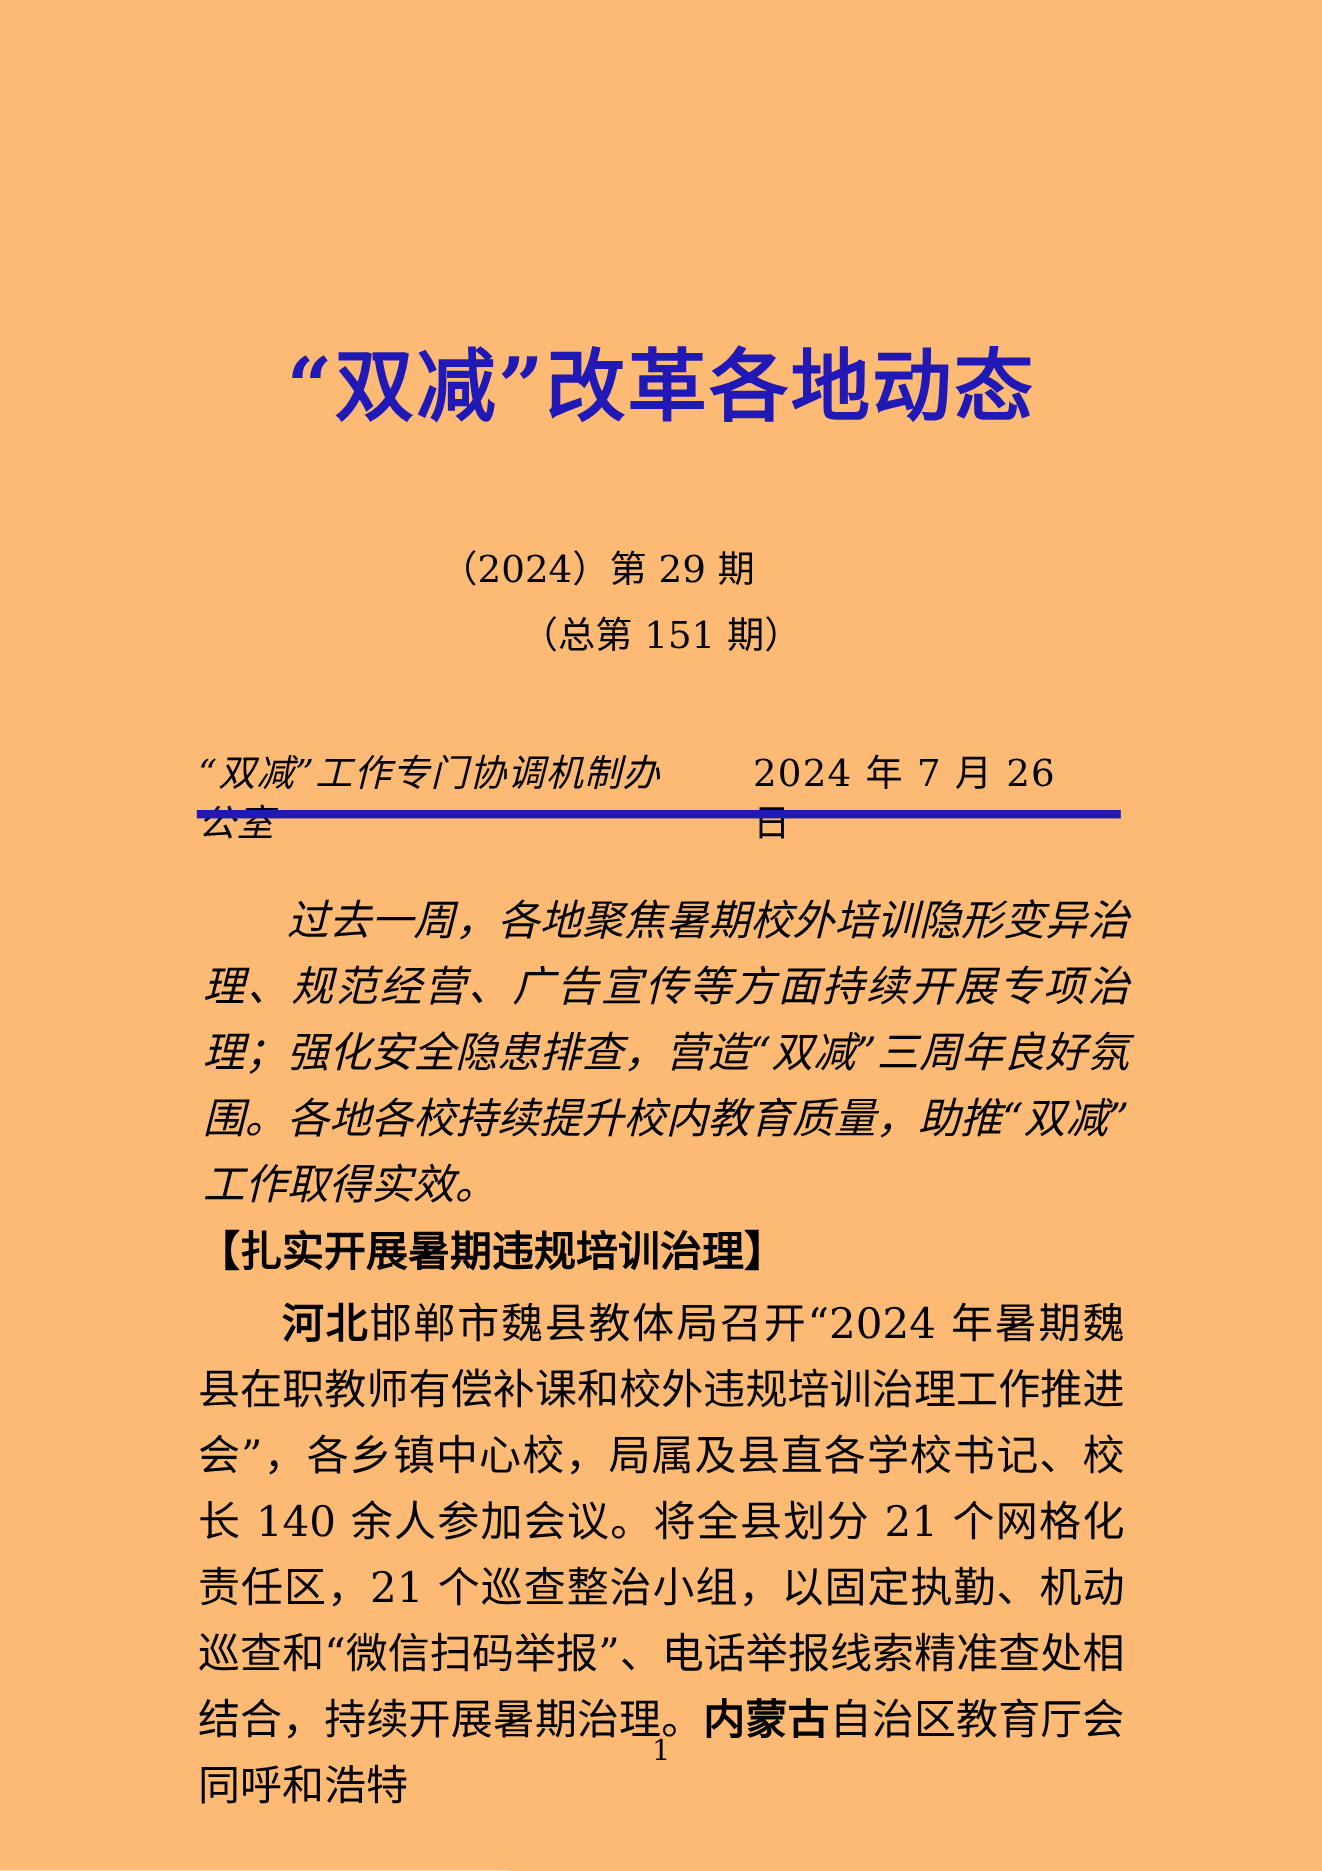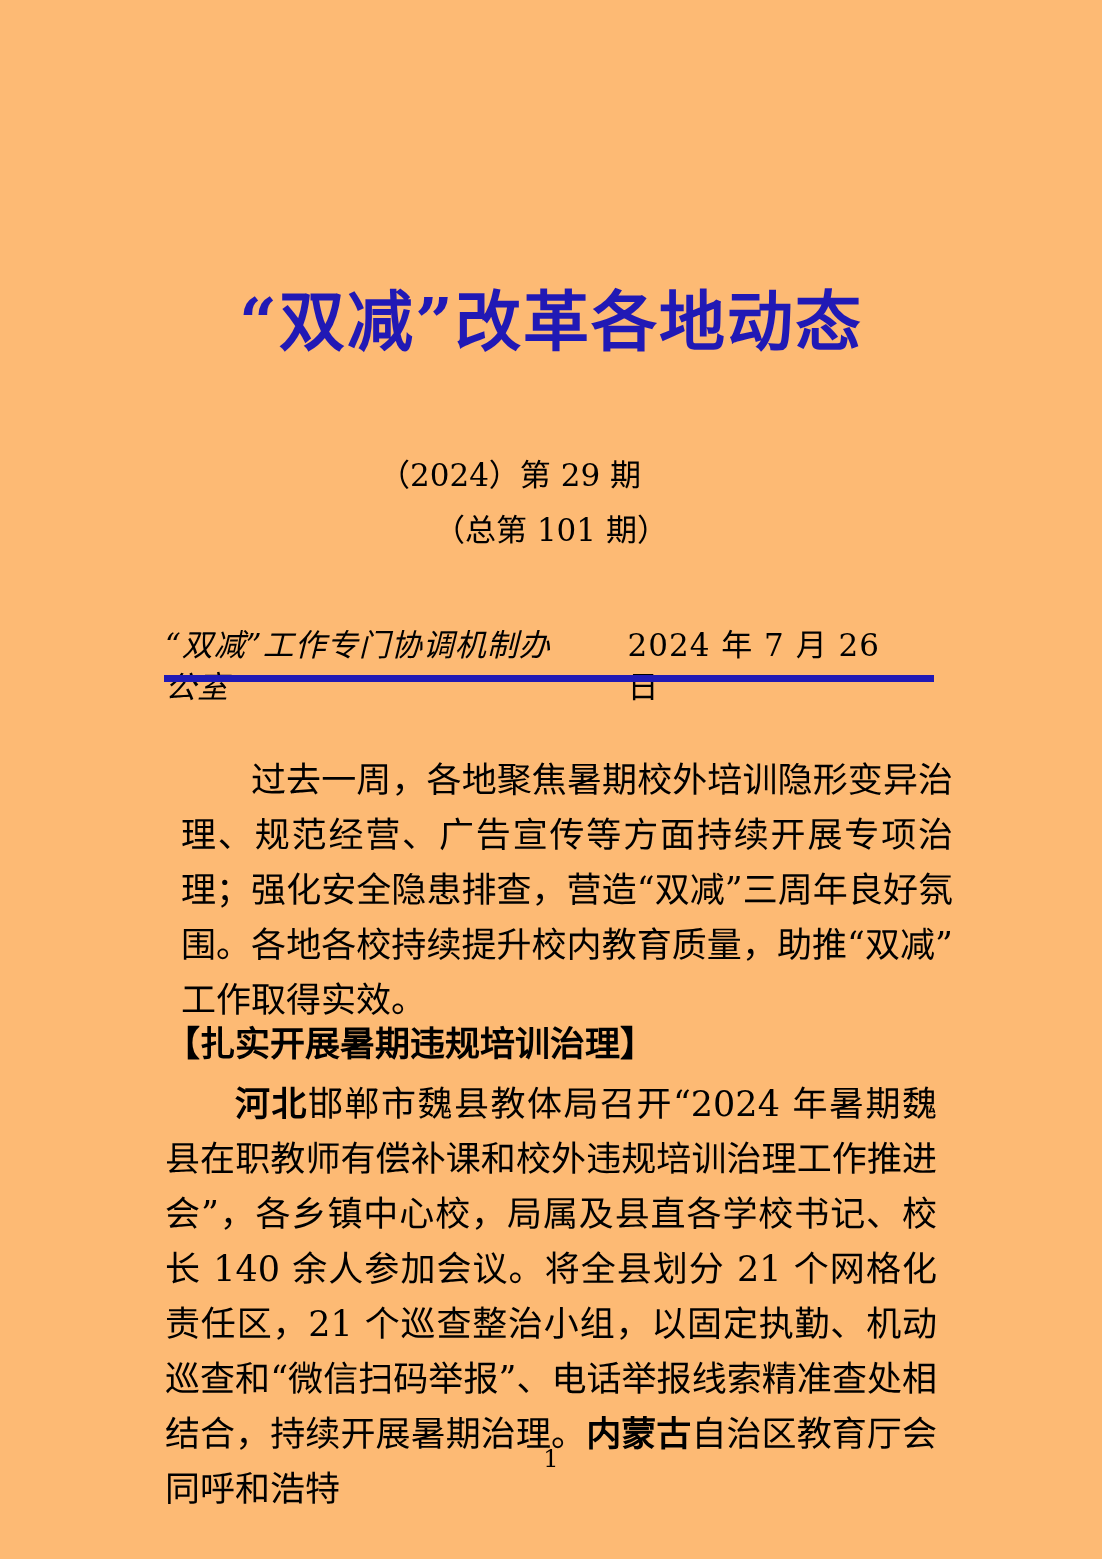--- a/index.html
+++ b/index.html
@@ -26,21 +26,21 @@
     font-size: 66px;
     line-height: 92px;
     font-weight: bold;
     color: var(--accent, #2119b5);
     letter-spacing: 2px;
     font-family: "DejaVu Serif", "Liberation Serif", serif;
   }
   .issue-no {
     position: absolute;
     top: 455px;
-    left: 12px;
+    left: 0;
     width: 996px;
     text-align: center;
     font-size: 31px;
     line-height: 40px;
     color: #000000;
   }
   .cumulative-no {
     position: absolute;
     top: 510px;
     left: 0;
@@ -82,21 +82,22 @@
   }
   .intro-paragraph {
     position: absolute;
     top: 737px;
     left: 165px;
     width: 772px;
     font-size: 35px;
     line-height: 55px;
     text-align: justify;
     text-indent: 2em;
-    margin: 16px;
+    margin: 4px;
+    font-style: italic;
   }
   .section-heading {
     position: absolute;
     top: 1021px;
     left: 165px;
     width: 772px;
     font-size: 35px;
     line-height: 46px;
     font-weight: bold;
     font-family: "DejaVu Sans", "Liberation Sans", sans-serif;
@@ -130,21 +131,21 @@
 </style>
 </head>
 <body>
 
 <div class="page">
 
   <div class="doc-title">“双减”改革各地动态</div>
 
   <div class="issue-no">（2024）第 29 期</div>
 
-  <div class="cumulative-no">（总第 101 期）</div>
+  <div class="cumulative-no">（总第 151 期）</div>
 
   <div class="publisher-row">
     <span class="publisher-name">“双减”工作专门协调机制办公室</span>
     <span class="publish-date">2024 年 7 月 26 日</span>
   </div>
 
   <div class="blue-rule"></div>
 
   <p class="intro-paragraph">过去一周，各地聚焦暑期校外培训隐形变异治理、规范经营、广告宣传等方面持续开展专项治理；强化安全隐患排查，营造“双减”三周年良好氛围。各地各校持续提升校内教育质量，助推“双减”工作取得实效。</p>
 

